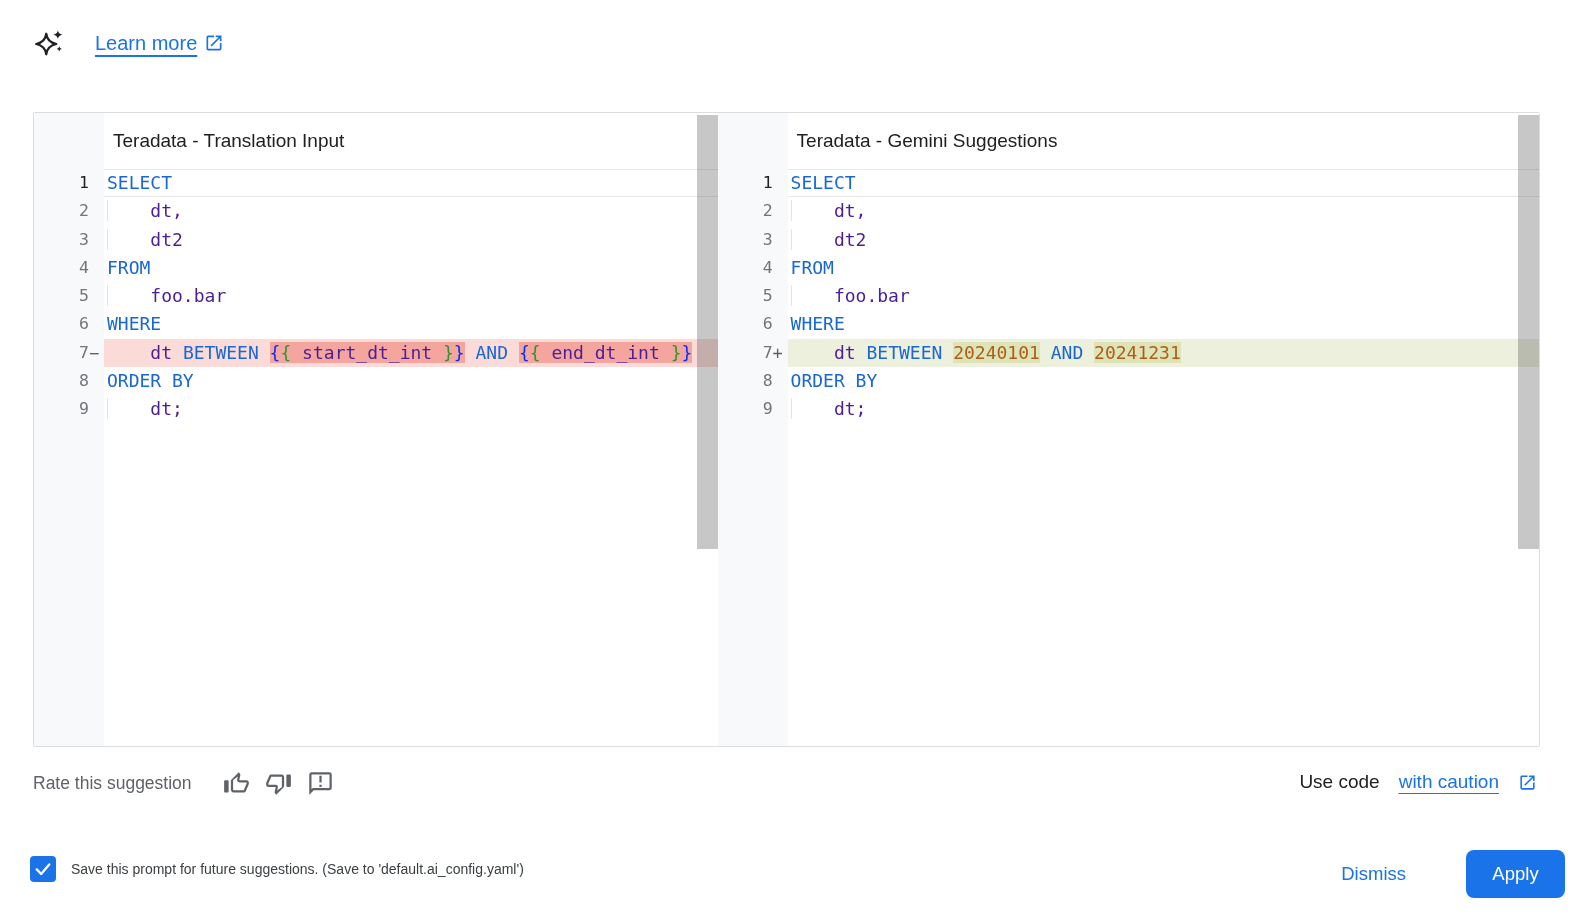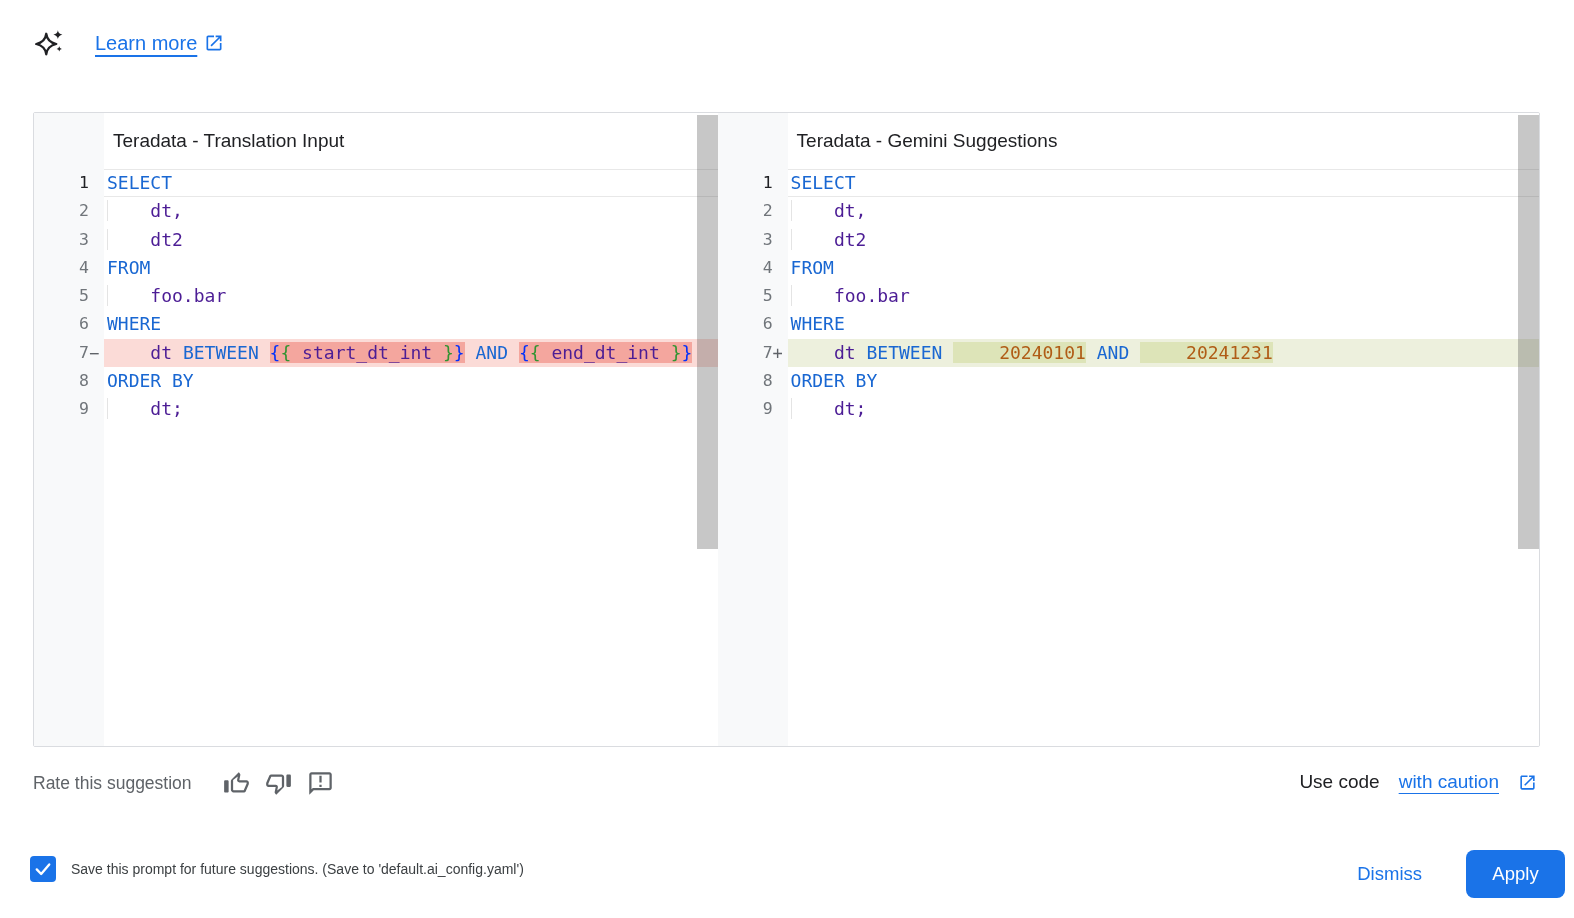--- a/index.html
+++ b/index.html
@@ -35,21 +35,21 @@
   .ln.active{color:#202124;}
   .lm{width:15px;color:#5f6368;font-size:17px;flex:0 0 auto;}
   .lc{flex:1;padding-left:3px;min-width:0;}
   .lc.cur{box-shadow:inset 0 1px 0 #e8e8e8,inset 0 -1px 0 #e8e8e8;}
   .bg-del{background:var(--del_line);}
   .bg-ins{background:var(--ins_line);}
   .hl-del{background:var(--del_tok);}
   .hl-ins{background:var(--ins_tok);}
   .tk-kw{color:var(--kw);}
   .tk-id,.tk-pl{color:#4c1d95;}
-  .tk-num{color:var(--num);padding-left:46px;}
+  .tk-num{color:var(--num);}
   .tk-brb{color:var(--brb);}
   .tk-brg{color:var(--brg);}
   .tk-ind{box-shadow:inset 1px 0 0 #e4e4e4;}
   .scrollbar{position:absolute;top:2px;right:0;width:21px;height:434px;
     background:rgba(70,70,70,0.3);}
   .ruler{position:relative;flex:1;background:#f5f6f7;}
   .ruler-del{position:absolute;left:0;top:154px;width:25px;height:23px;background:var(--ruler_del);}
   .ruler-ins{position:absolute;left:25px;top:154px;width:23px;height:23px;background:var(--ruler_ins);}
 
   
@@ -61,21 +61,21 @@
   .caution{position:absolute;right:37px;top:771px;display:flex;align-items:center;gap:19px;}
   .caution .prefix{font-size:19px;color:#202124;}
   .caution .link{font-size:19px;color:var(--accent);cursor:pointer;
     text-decoration:underline;text-underline-offset:5px;}
 
   
   .save-row{position:absolute;left:30px;top:856px;display:flex;align-items:center;}
   .checkbox{width:26px;height:26px;border-radius:4px;background:var(--accent);
     display:flex;align-items:center;justify-content:center;cursor:pointer;flex:0 0 auto;}
   .save-label{margin-left:15px;font-size:14px;color:#3c4043;}
-  .actions{position:absolute;right:9px;top:850px;display:flex;align-items:center;gap:44px;}
+  .actions{position:absolute;right:9px;top:850px;display:flex;align-items:center;gap:60px;}
   .dismiss-btn{border:none;background:transparent;color:var(--accent);
     font-size:18.5px;font-weight:500;cursor:pointer;font-family:inherit;}
   .apply-btn{width:99px;height:48px;border:none;border-radius:8px;background:var(--accent);
     color:#fff;font-size:18.5px;font-weight:500;cursor:pointer;font-family:inherit;}
 </style>
 </head>
 <body>
 
 <div class="header">
   <svg class="spark" viewBox="0 0 24 24">

